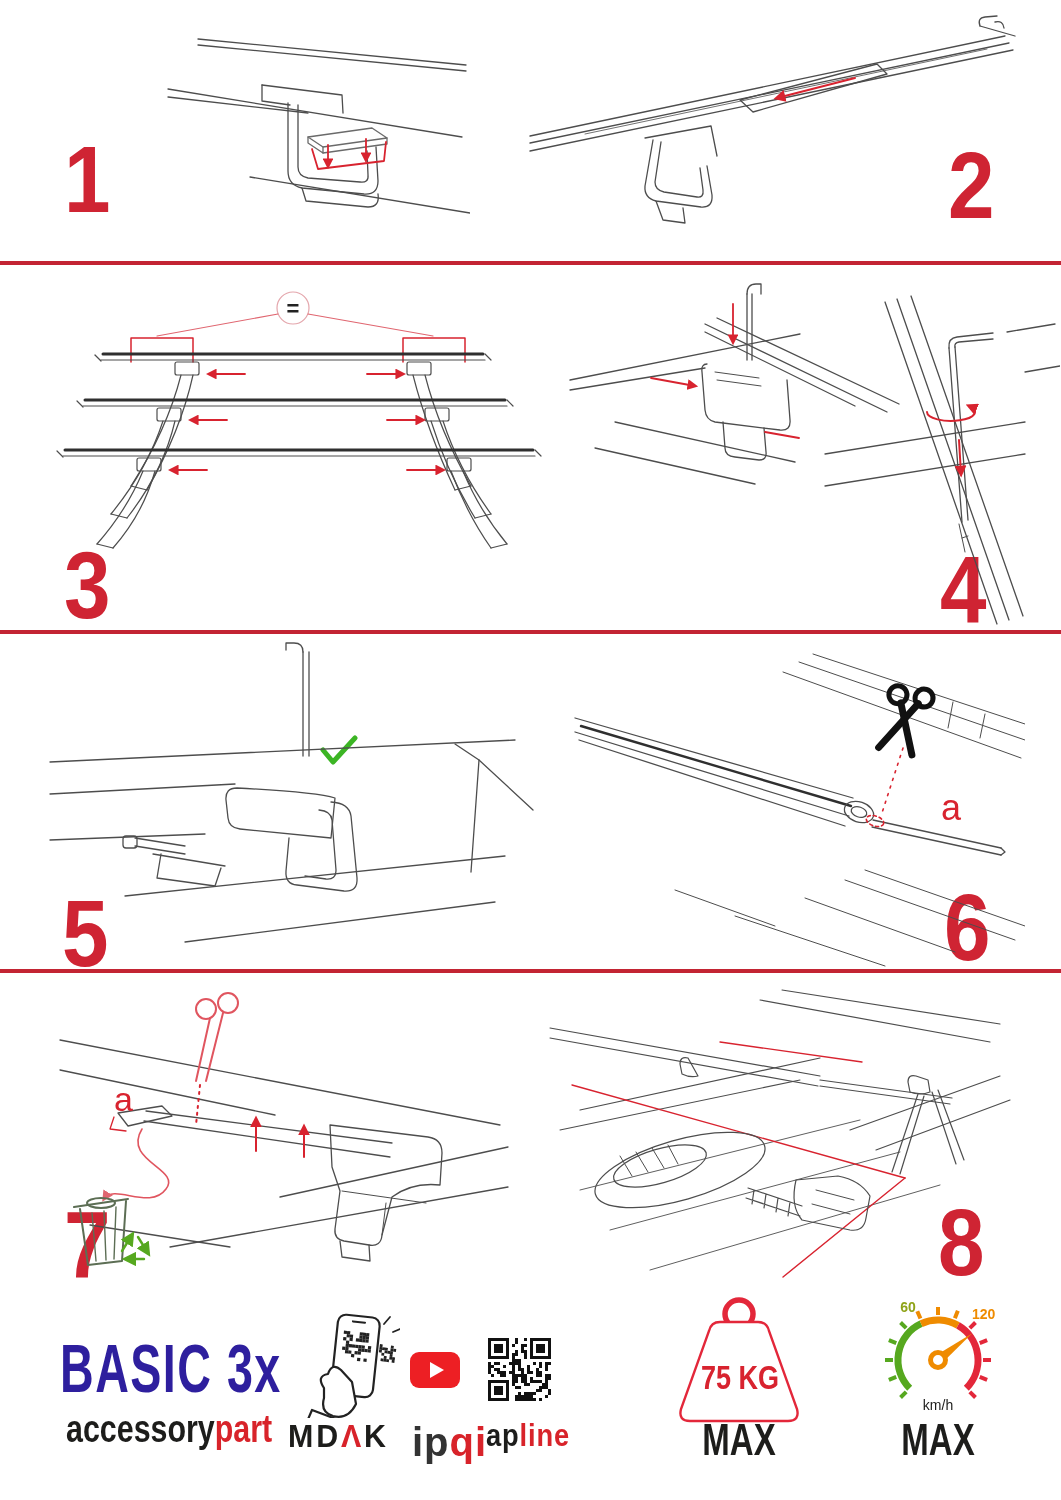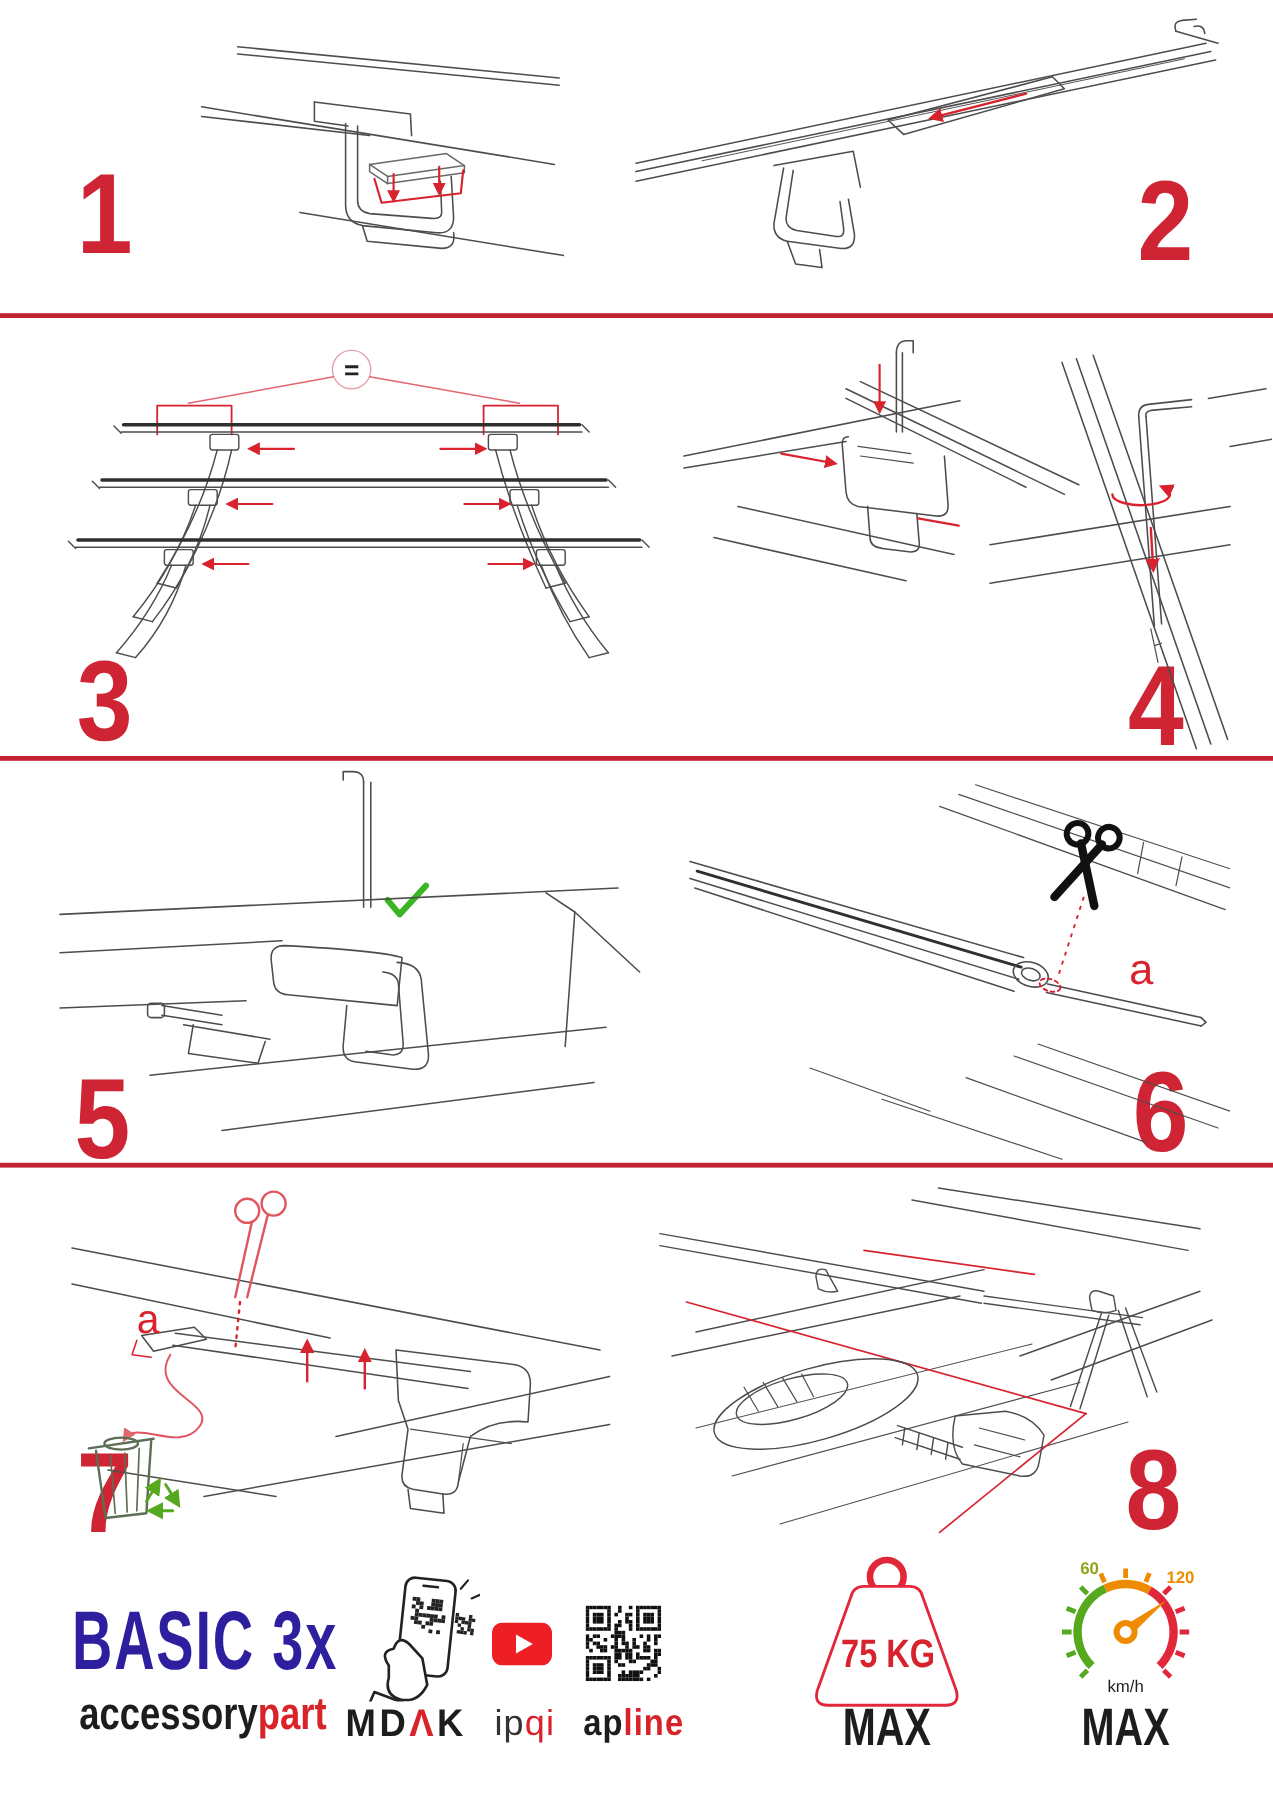--- a/index.html
+++ b/index.html
@@ -12,21 +12,21 @@
   .art path,.art line,.art polyline,.art circle,.art rect,.art ellipse{vector-effect:non-scaling-stroke;}
   
   .product{position:absolute;left:60px;top:1334px;color:#2e1f9e;font-size:63px;font-weight:700;
            letter-spacing:2px;line-height:1;transform:scale(0.74,1.1);transform-origin:left top;white-space:nowrap;}
   .brand{position:absolute;left:66px;top:1410px;font-size:38px;font-weight:700;line-height:1;
          transform:scale(0.8,1);transform-origin:left top;white-space:nowrap;}
   .brand .b1{color:#1d1d1b;}  .brand .b2{color:#d8232a;}
   .logo-text{position:absolute;font-weight:700;color:#1d1d1b;line-height:1;white-space:nowrap;}
   .mdak{left:288px;top:1420px;font-size:32px;letter-spacing:3px;transform:scale(0.95,1);transform-origin:left top;}
   .mdak .lam{color:#d8232a;}
-  .ipqi{left:412px;top:1422px;font-size:30px;font-weight:400;letter-spacing:1px;color:#333;}
+  .ipqi{left:412px;top:1422px;font-size:40px;font-weight:700;letter-spacing:1px;color:#333;}
   .ipqi .acc{color:#d8232a;}
   .apline{left:486px;top:1420px;font-size:31px;letter-spacing:1px;transform:scale(0.88,1);transform-origin:left top;}
   .apline .acc{color:#d8232a;}
   .maxlabel{position:absolute;top:1418px;font-size:44px;font-weight:700;color:#1d1d1b;text-align:center;
             transform:scale(0.75,1);transform-origin:center top;line-height:1;}
   svg text{font-family:"Liberation Sans",sans-serif;}
 </style>
 </head>
 <body>
 

